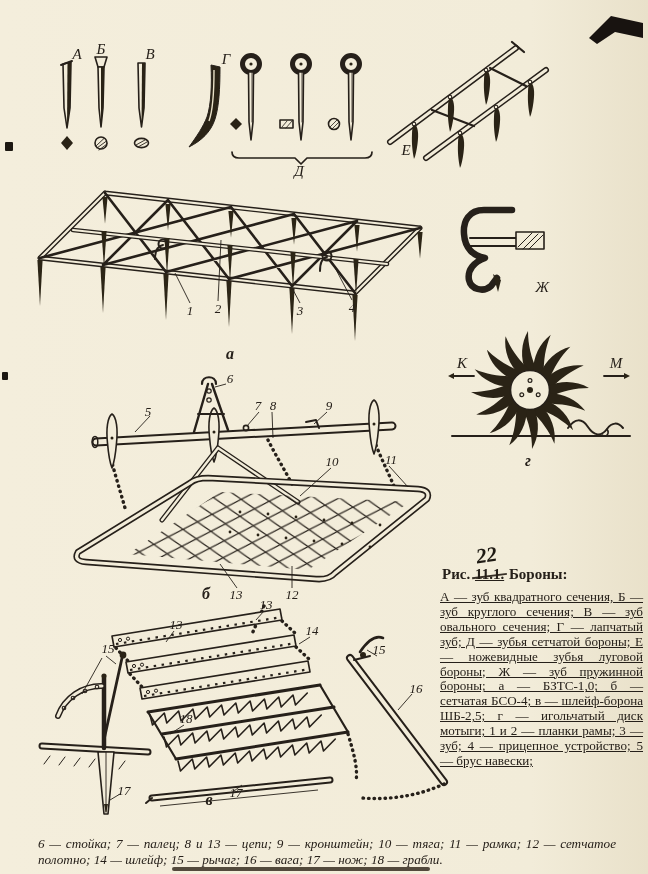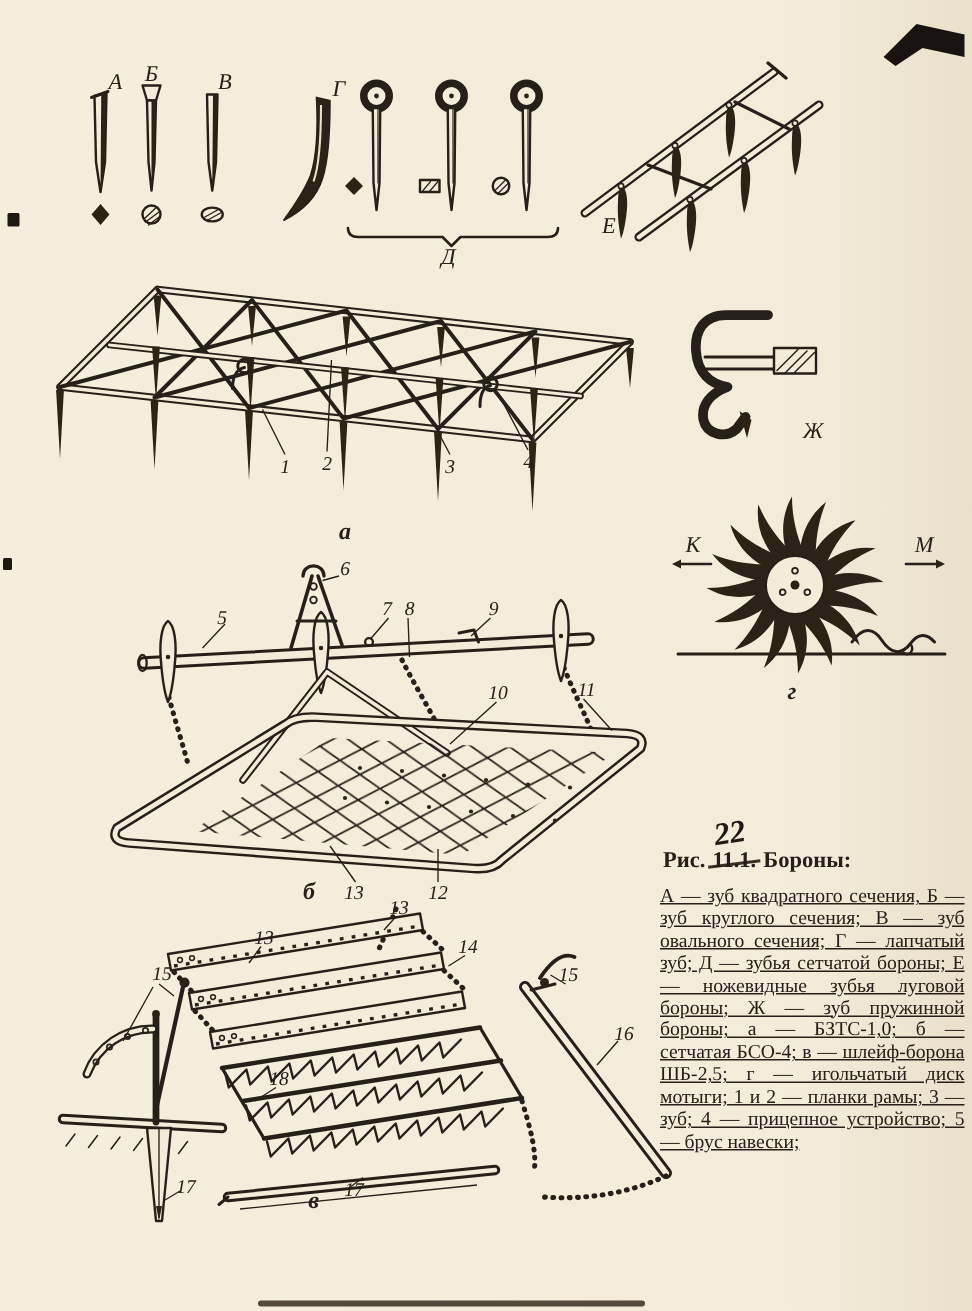--- a/index.html
+++ b/index.html
@@ -12,21 +12,21 @@
   text.num{font-style:italic;font-size:13px;}
   text.figl{font-style:italic;font-weight:600;font-size:16px;}
   .to{stroke:#26201a;fill:none;stroke-linecap:round;stroke-linejoin:round;}
   .ti{stroke:#f2ecd9;fill:none;stroke-linecap:round;stroke-linejoin:round;}
   .ink{stroke:#26201a;fill:none;stroke-linecap:round;stroke-linejoin:round;}
   .hair{stroke:#26201a;stroke-width:0.9;fill:none;}
   .beads{stroke:#26201a;stroke-width:3.4;fill:none;stroke-dasharray:0.5 5;stroke-linecap:round;}
   .pf{fill:#f2ecd9;stroke:#26201a;stroke-width:1.6;stroke-linejoin:round;}
   .df{fill:#2a2316;stroke:none;}
   .cap-title{position:absolute;left:442px;top:566px;font-weight:bold;font-size:15px;white-space:nowrap;}
-  .struck{position:relative;display:inline-block;padding:0 1px;}
+  .struck{position:relative;display:inline-block;padding:0 1px;text-decoration:underline;}
   .struck::after{content:"";position:absolute;left:-2px;right:-2px;top:9px;height:0;
                  border-top:2.2px solid rgba(35,28,20,.9);transform:rotate(-7deg);}
   .hand{position:absolute;left:2px;top:-23px;font-style:italic;font-weight:bold;font-size:21px;
         transform:rotate(-9deg);color:#1f1a13;}
   .cap-legend{position:absolute;left:440px;top:590px;width:203px;font-size:13.1px;
               line-height:14.9px;text-align:justify;text-decoration:underline;}
   .cap-bottom{position:absolute;left:38px;top:836px;width:578px;font-size:13.2px;
               line-height:15.6px;font-style:italic;text-align:justify;}
   .mark{position:absolute;background:#1d1812;border-radius:1px;}
   .streak{position:absolute;left:172px;top:867px;width:258px;height:3.5px;
@@ -362,14 +362,15 @@
 
   <div class="cap-title">
     <span>Рис.</span>
     <span class="struck">
       <span>11.1.</span>
       <span class="hand">22</span>
     </span>
     <span>Бороны:</span>
   </div>
   <div class="cap-legend">А — зуб квадратного сечения, Б — зуб круглого сечения; В — зуб овального сечения; Г — лапчатый зуб; Д — зубья сетчатой бороны; Е — ножевидные зубья луговой бороны; Ж — зуб пружинной бороны; а — БЗТС-1,0; б — сетчатая БСО-4; в — шлейф-борона ШБ-2,5; г — игольчатый диск мотыги; 1 и 2 — планки рамы; 3 — зуб; 4 — прицепное устройство; 5 — брус навески;</div>
+  <div class="cap-bottom">6 — стойка; 7 — палец; 8 и 13 — цепи; 9 — кронштейн; 10 — тяга; 11 — рамка; 12 — сетчатое полотно; 14 — шлейф; 15 — рычаг; 16 — вага; 17 — нож; 18 — грабли.</div>
 
 </div>
 
 </body></html>

